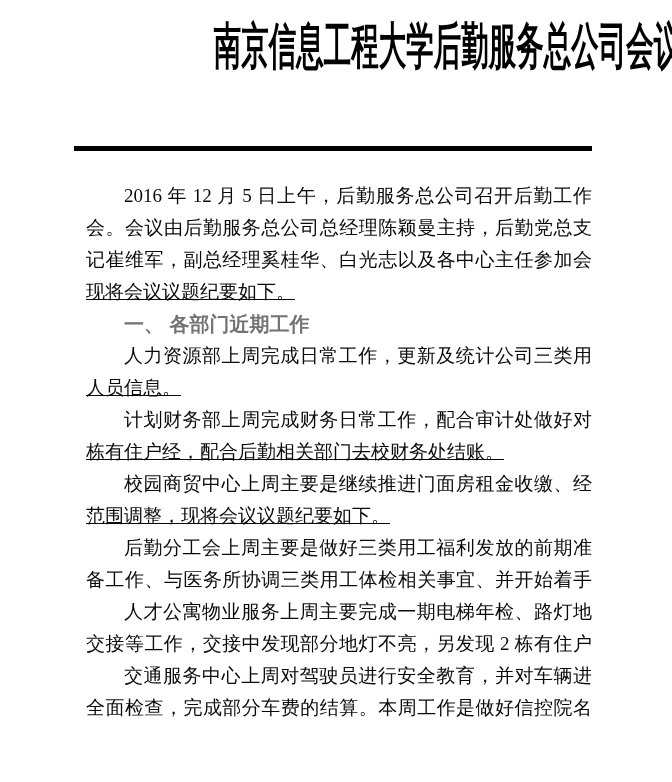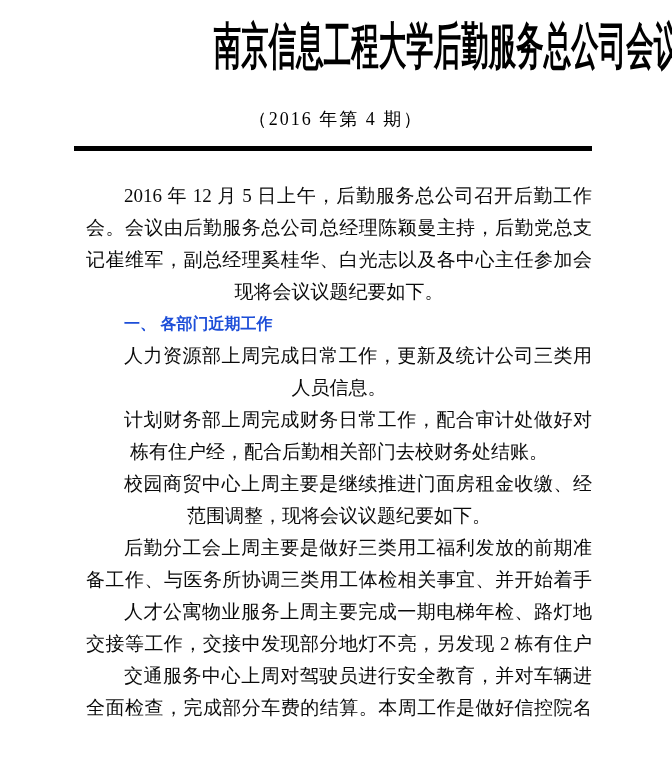--- a/index.html
+++ b/index.html
@@ -61,40 +61,39 @@
     font-size: 19px;
     line-height: 32px;
     color: #0a0a0a;
   }
   .ln { height: 32px; overflow: hidden; }
   .ln.full, .ln.first {
     text-align: justify;
     text-align-last: justify;
   }
   .ln.first { padding-left: 38px; }
-  .ln.last { text-align: center; }
+  .ln.last { text-align: left; text-decoration: underline; }
   .ln.heading {
     padding-left: 38px;
     font-weight: bold;
     font-family: "Liberation Sans", "DejaVu Sans", sans-serif;
-    font-size: 16px;
+    font-size: 20px;
     text-align: left;
-    color: #1d4ed8;
+    color: #737373;
   }
 </style>
 </head>
 <body>
 
 <div class="page">
 
   <div class="title-wrap">
     <span class="doc-title">南京信息工程大学后勤服务总公司会议纪要</span>
   </div>
 
-  <div class="issue-line">（2016 年第 4 期）</div>
 
   <div class="rule"></div>
 
   <div class="body-block">
     <div class="ln first">2016 年 12 月 5 日上午，后勤服务总公司召开后勤工作例</div>
     <div class="ln full">会。会议由后勤服务总公司总经理陈颖曼主持，后勤党总支书</div>
     <div class="ln full">记崔维军，副总经理奚桂华、白光志以及各中心主任参加会议。</div>
     <div class="ln last">现将会议议题纪要如下。</div>
     <div class="ln heading">一、 各部门近期工作</div>
     <div class="ln first">人力资源部上周完成日常工作，更新及统计公司三类用工</div>

